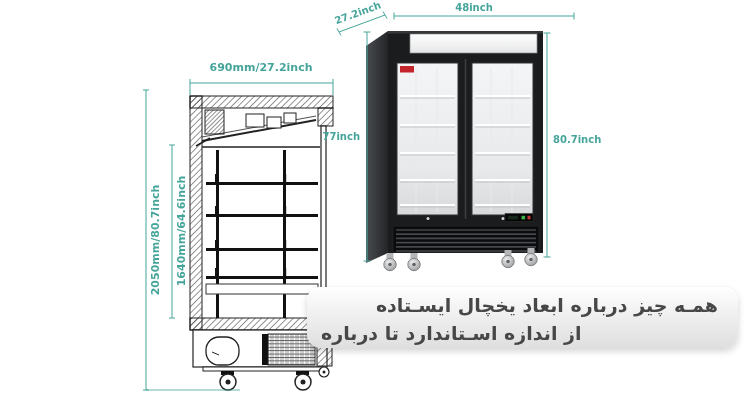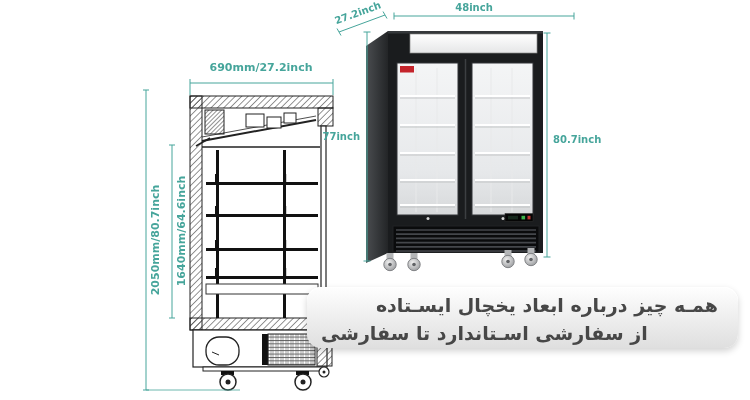--- a/index.html
+++ b/index.html
@@ -238,14 +238,14 @@
     <line x1="543.5" y1="257" x2="550.5" y2="257"></line>
   </g>
   <text transform="translate(359,16) rotate(-20)" text-anchor="middle" font-size="10" fill="#46a59b">27.2inch</text>
   <text x="474" y="11" text-anchor="middle" font-size="10" fill="#46a59b">48inch</text>
   <text x="360" y="140" text-anchor="end" font-size="10" fill="#46a59b">77inch</text>
   <text x="553" y="143" text-anchor="start" font-size="10" fill="#46a59b">80.7inch</text>
 </svg>
 
 <div class="caption">
   <div class="cap-line cap-line1">همـه چیز درباره ابعاد یخچال ایسـتاده</div>
-  <div class="cap-line cap-line2">از سفارشی اسـتاندارد تا سفارشی</div>
+  <div class="cap-line cap-line2">از اندازه اسـتاندارد تا درباره</div>
 </div>
 
 </body></html>

